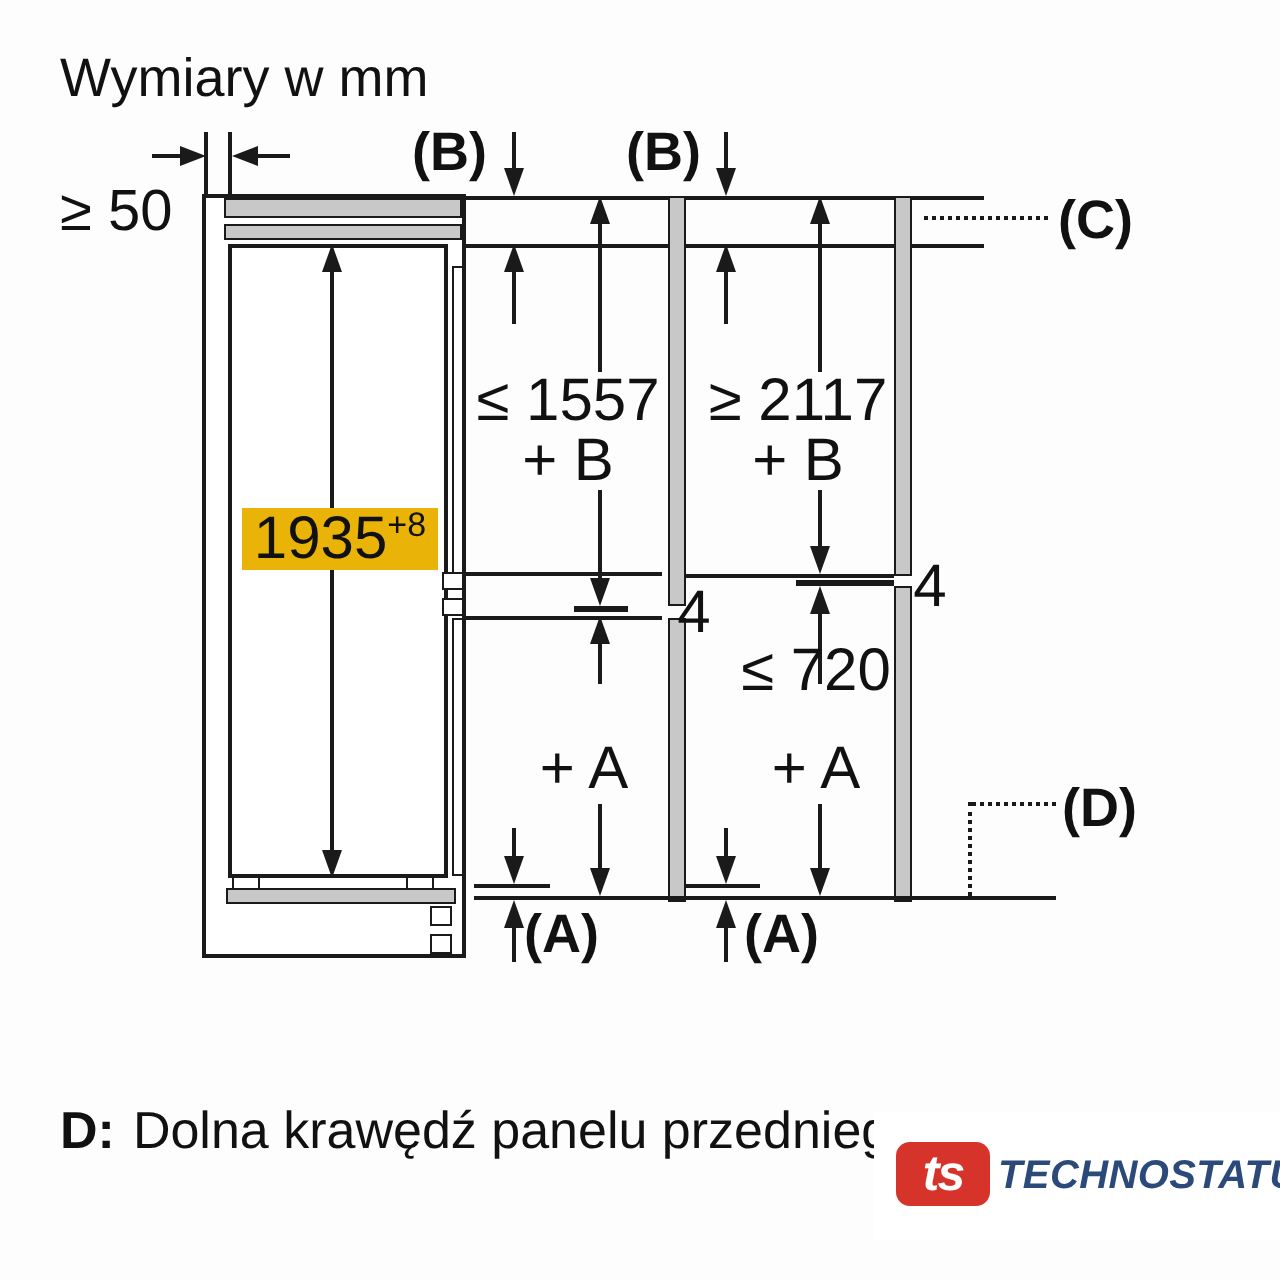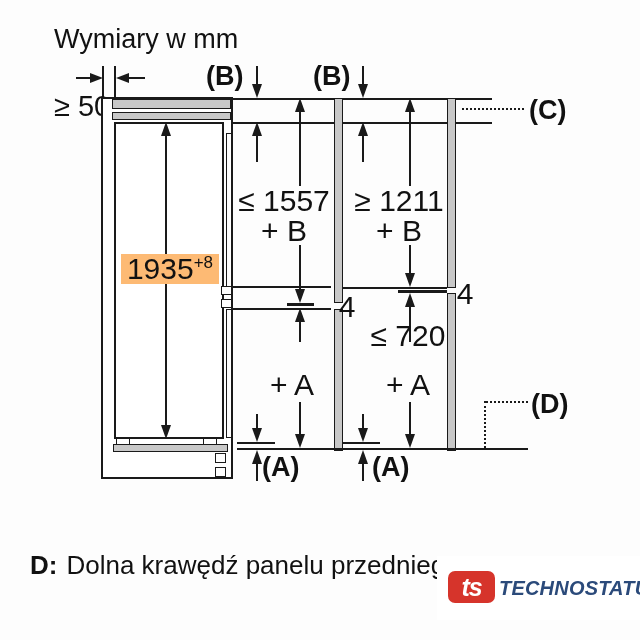--- a/index.html
+++ b/index.html
@@ -12,28 +12,28 @@
   .vl{position:absolute;background:#1a1a1a;width:2px;}
   .thick{height:3px;}
   .ah{position:absolute;width:0;height:0;}
   .a-up{border-left:5.5px solid transparent;border-right:5.5px solid transparent;border-bottom:14px solid #1a1a1a;}
   .a-down{border-left:5.5px solid transparent;border-right:5.5px solid transparent;border-top:14px solid #1a1a1a;}
   .a-left{border-top:5.5px solid transparent;border-bottom:5.5px solid transparent;border-right:13px solid #1a1a1a;}
   .a-right{border-top:5.5px solid transparent;border-bottom:5.5px solid transparent;border-left:13px solid #1a1a1a;}
   .bar{position:absolute;background:#c8c8c8;border:1.5px solid #1a1a1a;}
   .box{position:absolute;background:#fff;border:2.5px solid #1a1a1a;}
   .thinbox{position:absolute;background:#fff;border:1.5px solid #1a1a1a;}
-  .t{position:absolute;white-space:nowrap;margin-left:24px;}
+  .t{position:absolute;white-space:nowrap;}
   .title{font-size:27px;}
   .dimtext{font-size:29px;}
   .dim{position:absolute;font-size:30px;text-align:center;width:100px;white-space:nowrap;line-height:1;}
   .ref{position:absolute;font-size:27px;font-weight:bold;white-space:nowrap;}
   .doth{position:absolute;border-top:2.5px dotted #1a1a1a;}
   .dotv{position:absolute;border-left:2.5px dotted #1a1a1a;}
-  .heightlbl{position:absolute;left:121px;top:254px;width:98px;background:#fdba74;text-align:center;
+  .heightlbl{position:absolute;left:121px;top:254px;width:98px;background:#eab308;text-align:center;
     font-size:30px;line-height:1;z-index:3;}
   .heightlbl sup{font-size:17px;}
   .legend{position:absolute;font-size:26px;white-space:nowrap;}
   .legend .lk{font-weight:bold;margin-right:9px;}
   .wm{position:absolute;left:437px;top:556px;width:203px;height:64px;background:#fff;z-index:5;}
   .wm .mono{position:absolute;left:11px;top:15px;width:47px;height:32px;background:#d6342b;border-radius:7px;
     display:flex;align-items:center;justify-content:center;color:#fff;font-weight:bold;font-style:italic;
     font-size:25px;letter-spacing:-1px;}
   .wm .brand{position:absolute;left:62px;top:21px;font-size:20px;font-weight:bold;font-style:italic;color:#2b4a7a;letter-spacing:0.2px;}
 </style>
@@ -107,21 +107,21 @@
 
   <div class="ah a-up" style="left:294.5px;top:98px"></div>
   <div class="vl" style="left:299px;top:111px;height:75px"></div>
   <div class="dim" style="left:234px;top:186px">≤ 1557</div>
   <div class="dim" style="left:234px;top:216px">+ B</div>
   <div class="vl" style="left:299px;top:245px;height:46px"></div>
   <div class="ah a-down" style="left:294.5px;top:289px"></div>
 
   <div class="ah a-up" style="left:404.5px;top:98px"></div>
   <div class="vl" style="left:409px;top:111px;height:75px"></div>
-  <div class="dim" style="left:349px;top:186px">≥ 1211</div>
+  <div class="dim" style="left:349px;top:186px">≥ 2117</div>
   <div class="dim" style="left:349px;top:216px">+ B</div>
   <div class="vl" style="left:409px;top:245px;height:30px"></div>
   <div class="ah a-down" style="left:404.5px;top:273px"></div>
 
   <div class="dim" style="left:297px;top:292px;width:100px">4</div>
   <div class="dim" style="left:415px;top:279px;width:100px">4</div>
 
   <div class="ah a-up" style="left:294.5px;top:308px"></div>
   <div class="vl" style="left:299px;top:320px;height:22px"></div>
   <div class="dim" style="left:242px;top:370px">+ A</div>

